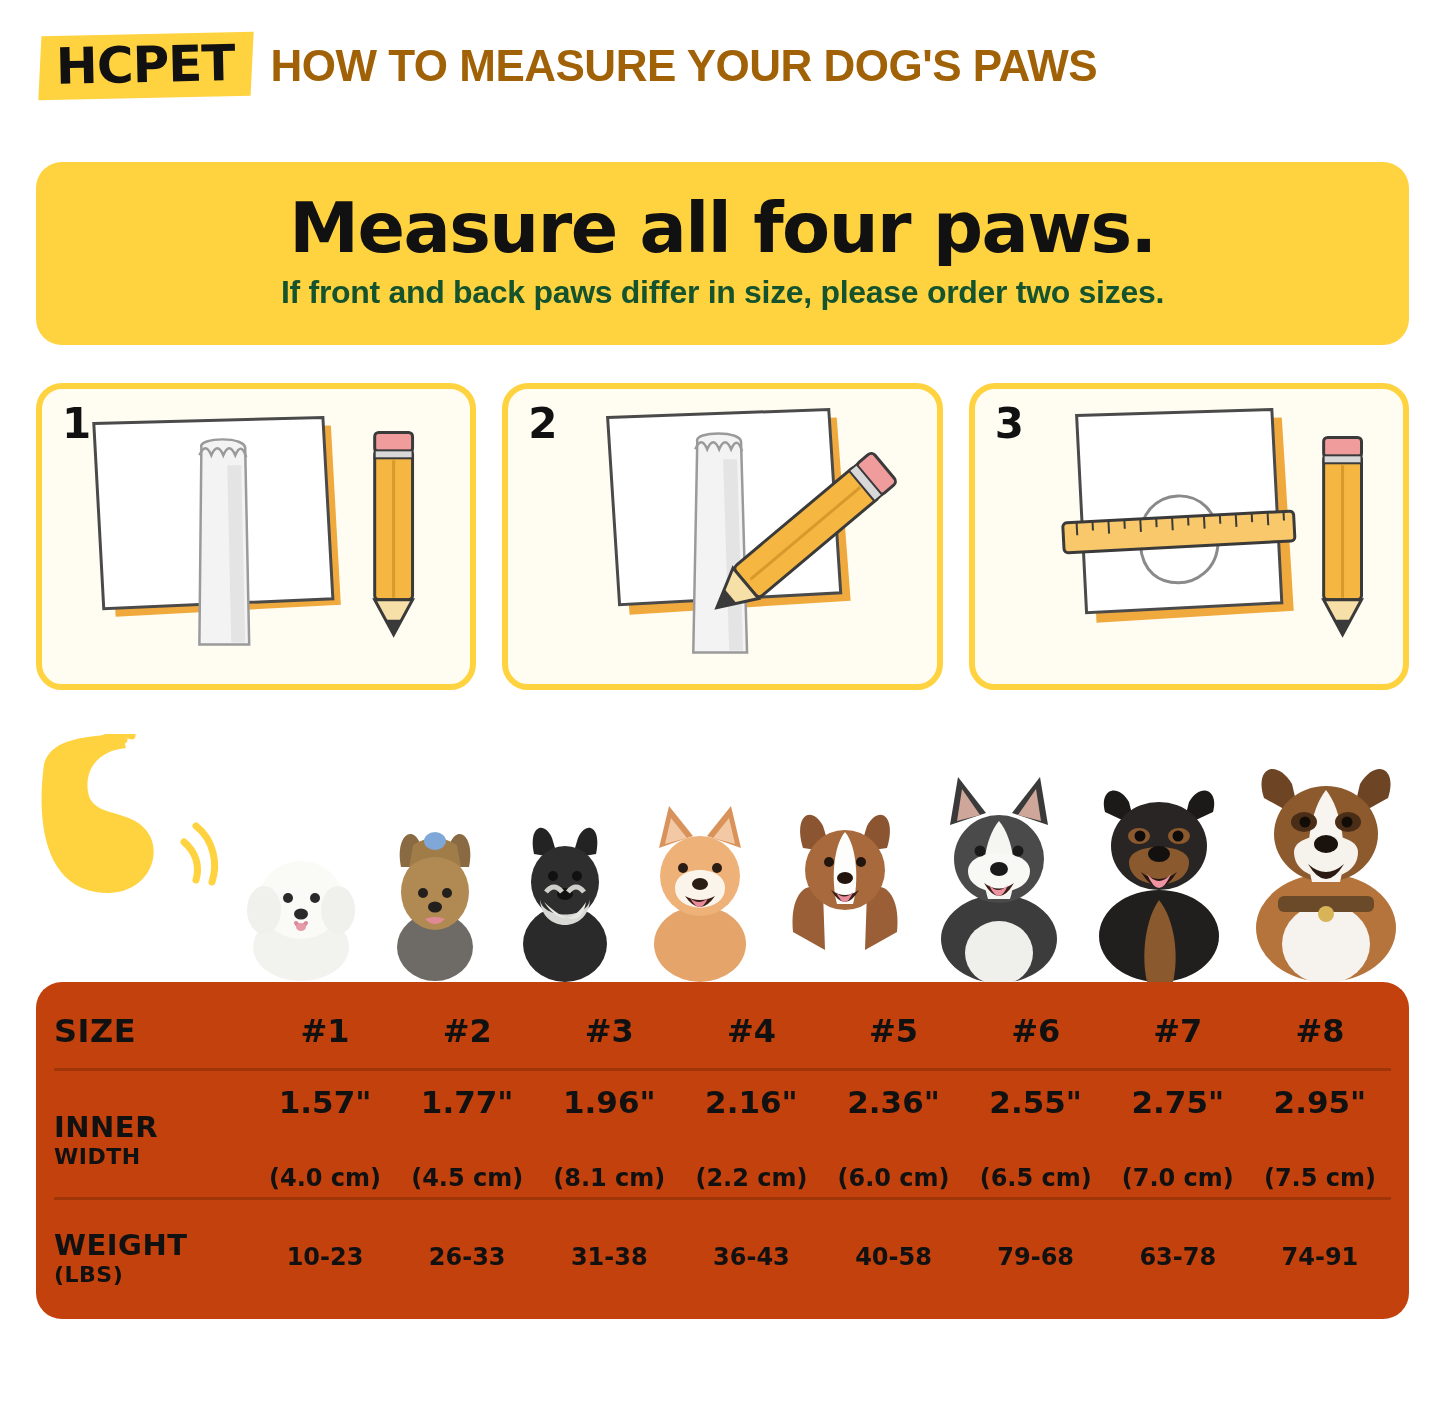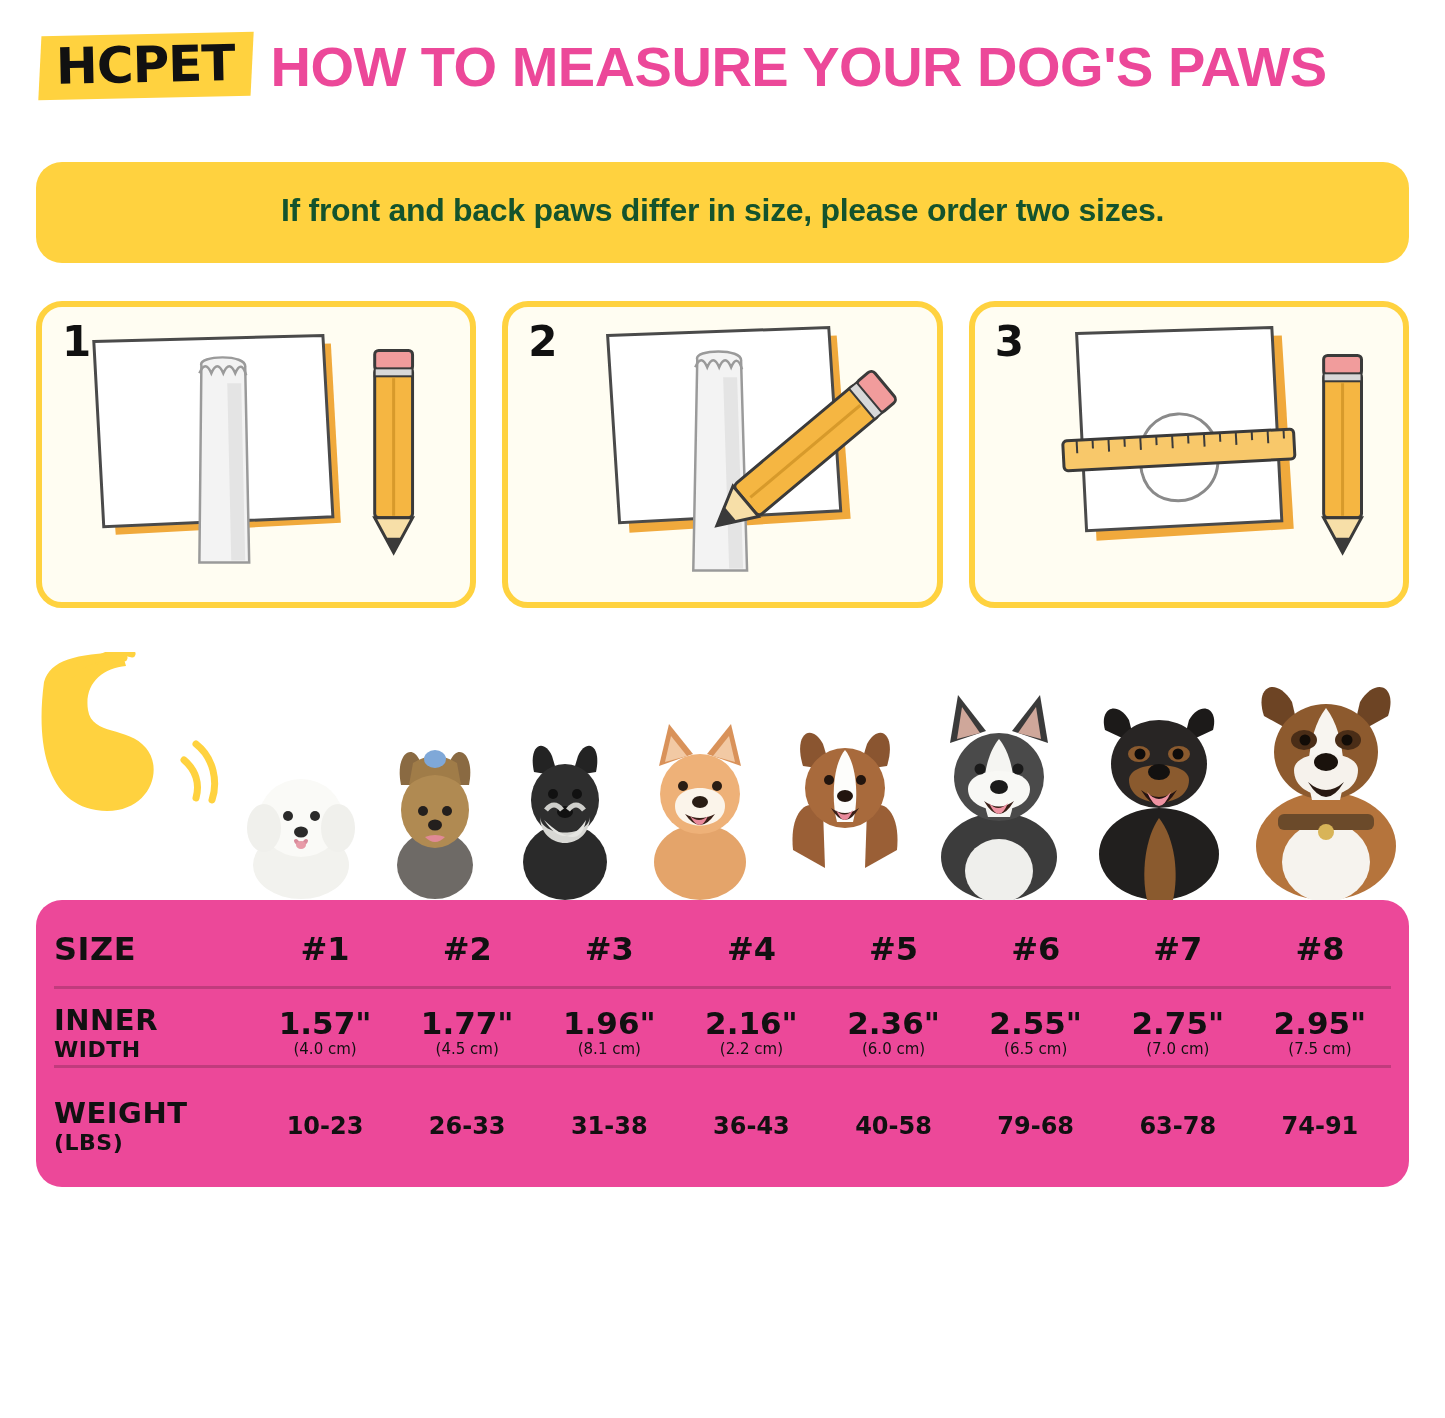--- a/index.html
+++ b/index.html
@@ -37,23 +37,23 @@
     font-size: 50px;
     letter-spacing: -1px;
     color: #111;
     transform: skewX(4deg);
     display: inline-block;
     line-height: 1;
   }
   .header-title {
     font-family: "Liberation Sans", sans-serif;
     font-weight: bold;
-    font-size: 56px;
+    font-size: 44px;
     letter-spacing: -0.5px;
-    color: #ec4899;
+    color: #a16207;
     white-space: nowrap;
   }
 
   
   .banner {
     margin: 52px 36px 0 36px;
     background: #FFD23F;
     border-radius: 26px;
     padding: 30px 30px 34px 30px;
     text-align: center;
@@ -132,21 +132,21 @@
   }
   .dog {
     position: relative;
     width: 118px;
   }
   .dog svg { display: block; }
 
   
   .size-table {
     margin: 0 36px;
-    background: #ec4899;
+    background: #c2410c;
     border-radius: 26px;
     padding: 22px 18px 26px 18px;
     position: relative;
   }
   table {
     width: 100%;
     border-collapse: collapse;
     table-layout: fixed;
   }
   td, th {
@@ -186,24 +186,25 @@
   }
   .inch {
     font-family: "DejaVu Sans", sans-serif;
     font-weight: bold;
     font-size: 31px;
     color: #111;
     line-height: 1.1;
   }
   .cm {
     font-family: "DejaVu Sans", sans-serif;
-    font-weight: normal;
-    font-size: 15px;
+    font-weight: bold;
+    font-size: 24px;
     color: #111;
     line-height: 1.3;
+    margin-top: 44px;
   }
   .weight {
     font-family: "DejaVu Sans", sans-serif;
     font-weight: bold;
     font-size: 24px;
     color: #111;
   }
   .row-width td { padding: 14px 0 3px 0; }
   .row-weight td { padding: 28px 0 6px 0; }
 </style>
@@ -211,20 +212,21 @@
 <body>
 
 <div class="header">
   <div class="brand-badge">
     <span class="brand-text">HCPET</span>
   </div>
   <div class="header-title">HOW TO MEASURE YOUR DOG'S PAWS</div>
 </div>
 
 <div class="banner">
+  <p class="banner-title">Measure all four paws.</p>
   <p class="banner-sub">If front and back paws differ in size, please order two sizes.</p>
 </div>
 
 <div class="steps">
 
   <div class="step-card">
     <div class="step-num">1</div>
     <svg class="step-svg" viewBox="0 0 430 283">
 
       <path d="M62 36 L290 30 L300 210 L74 222 Z" fill="#F0A93C"></path>

